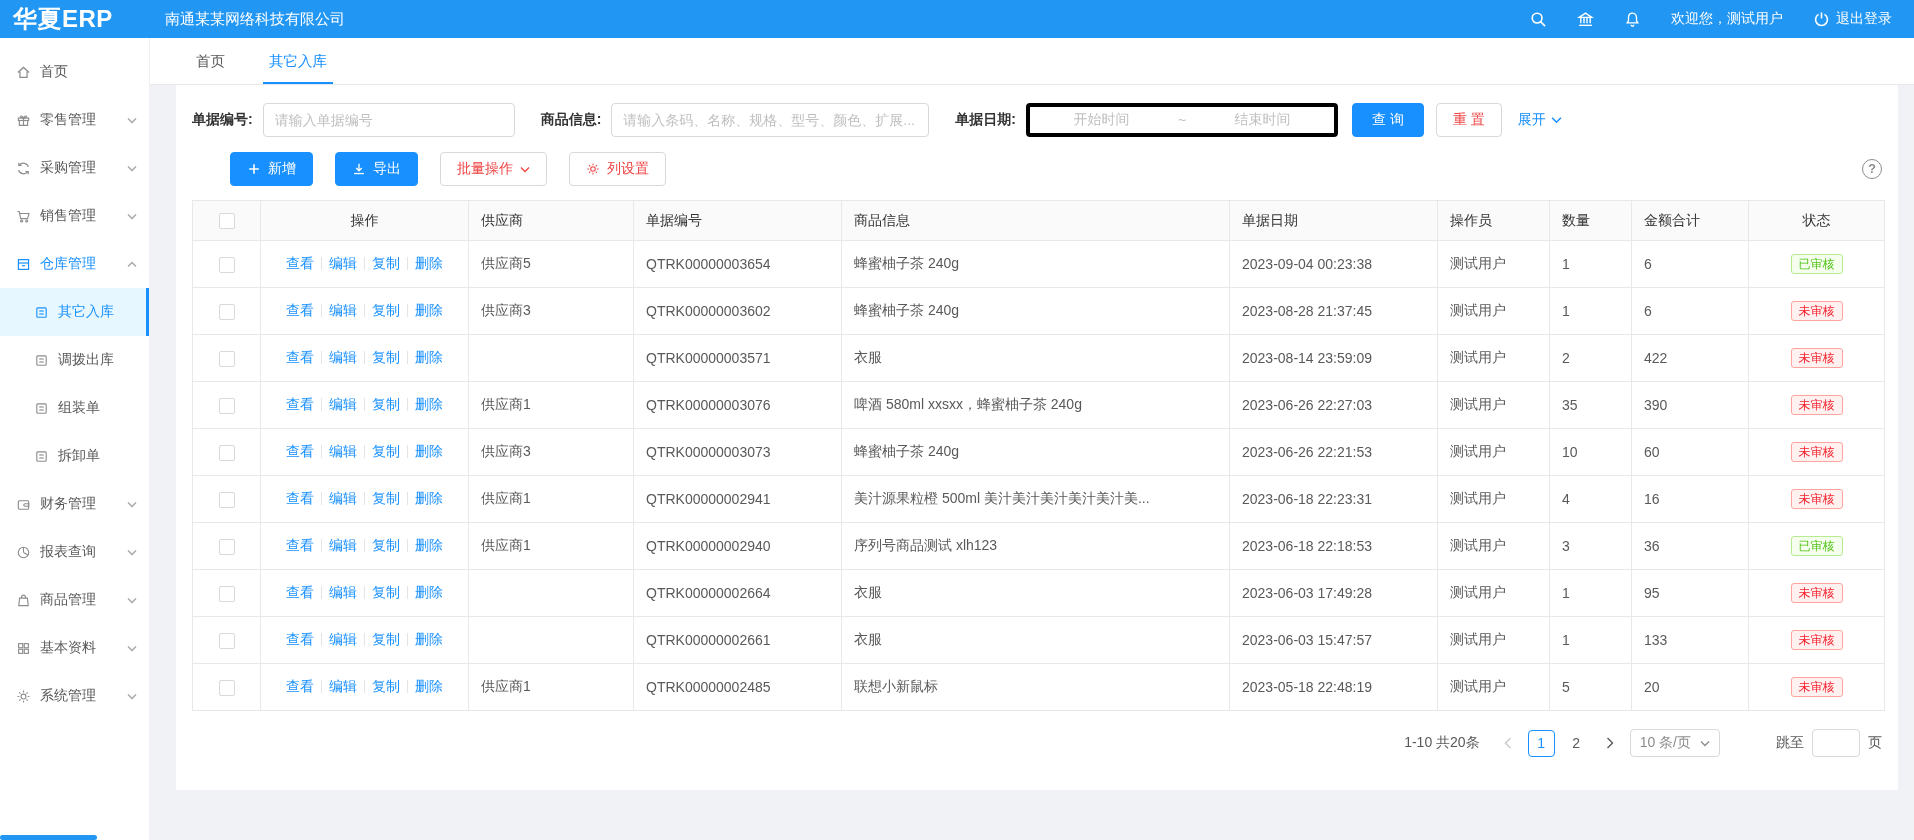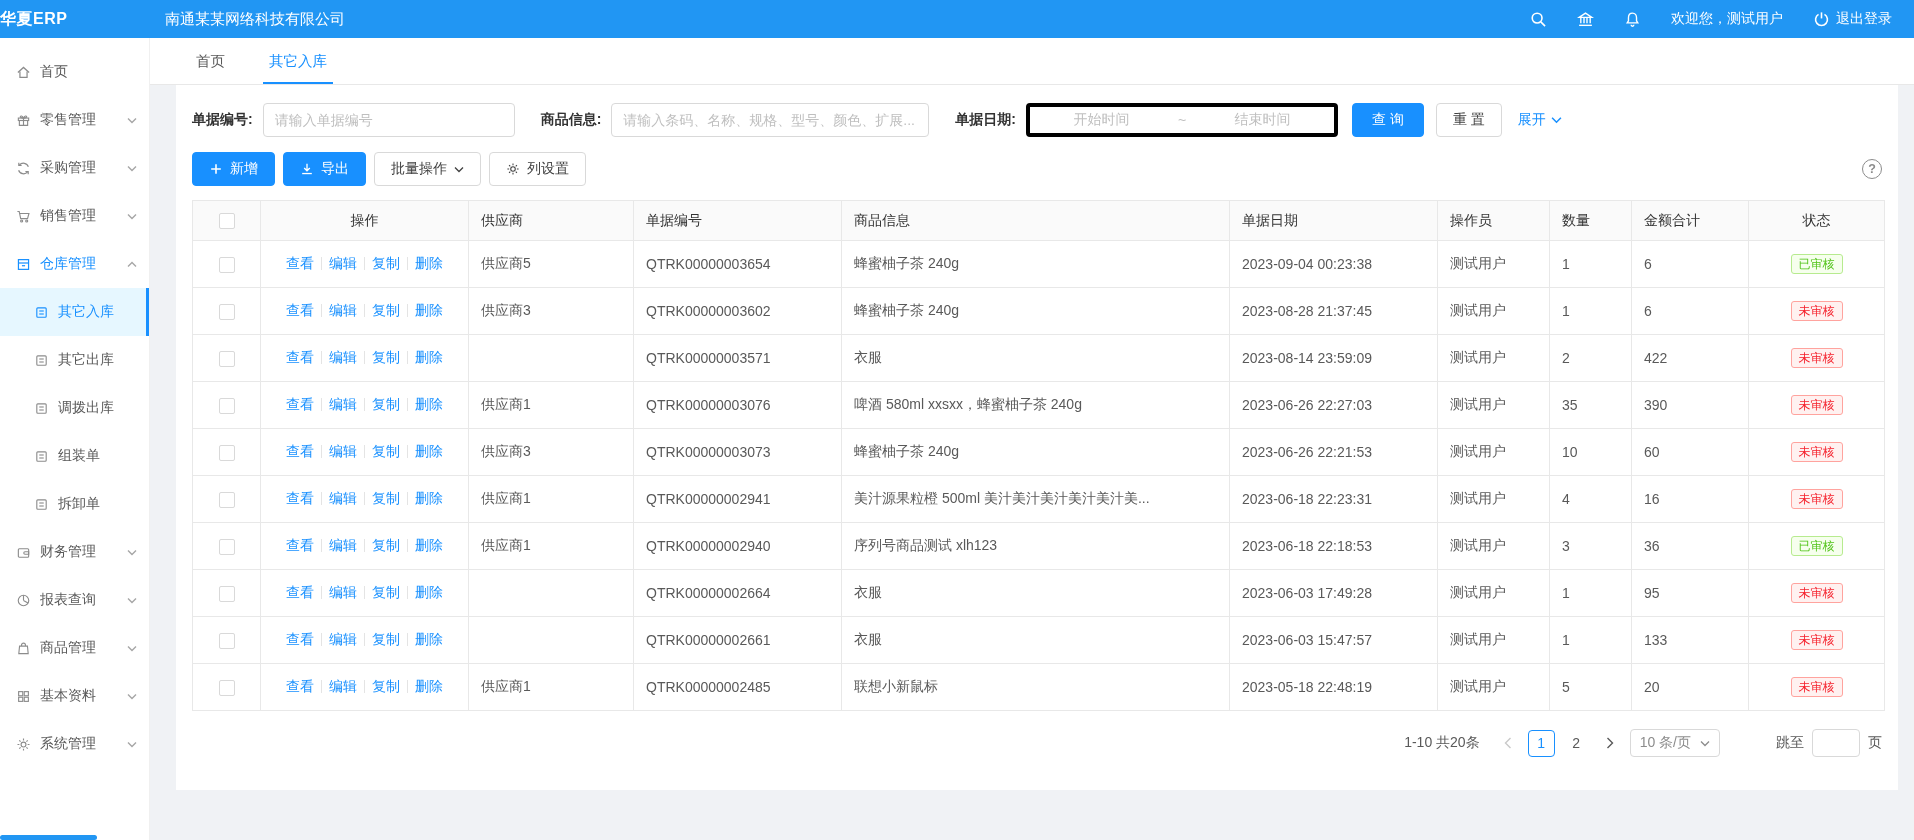--- a/index.html
+++ b/index.html
@@ -4,21 +4,21 @@
 <style>
   * { box-sizing: border-box; margin: 0; padding: 0; }
   html,body { width:1914px; height:840px; overflow:hidden;
     font-family:"Liberation Sans","DejaVu Sans",sans-serif;
     font-size:14px; color:#595959; background:#f0f2f5; }
   svg { display:block; }
 
   
   .topbar { position:fixed; top:0; left:0; right:0; height:38px; background:#2196f3;
     color:#fff; display:flex; align-items:center; z-index:30; }
-  .logo { width:150px; font-size:16px; font-weight:bold; letter-spacing:.5px; }
+  .logo { width:150px; padding-left:13px; font-size:24px; font-weight:bold; letter-spacing:.5px; }
   .company { font-size:15px; padding-left:15px; }
   .top-right { margin-left:auto; display:flex; align-items:center; gap:30px; padding-right:22px; }
   .top-ic { width:17px; height:17px; color:#fff; cursor:pointer; }
   .welcome { font-size:14px; }
   .logout { display:flex; align-items:center; gap:6px; cursor:pointer; }
 
   
   .sidebar { position:fixed; top:38px; left:0; bottom:0; width:150px; background:#fff;
     padding-top:10px; border-right:1px solid #f0f0f0; z-index:20; }
   .mi { height:48px; display:flex; align-items:center; gap:9px; padding:0 12px 0 16px;
@@ -52,29 +52,29 @@
   input.txt { height:34px; border:1px solid #d9d9d9; border-radius:4px; padding:0 11px;
     font-size:14px; color:#595959; outline:none; font-family:inherit; }
   input.txt::placeholder { color:#bfbfbf; }
   .in-order { width:252px; }
   .in-prod { width:318px; }
   .daterange { width:312px; height:34px; border:4px solid #000000; border-radius:4px;
     display:flex; align-items:center; color:#bfbfbf; cursor:text; }
   .daterange .ph { flex:1; text-align:center; }
   .daterange .sep { width:18px; text-align:center; color:#bfbfbf; }
   .btn { height:34px; border-radius:4px; border:1px solid #d9d9d9; background:#fff;
-    color:#404040; font-size:14px; padding:0 16px; cursor:pointer;
+    color:#ef4444; font-size:14px; padding:0 16px; cursor:pointer;
     display:inline-flex; align-items:center; gap:7px; font-family:inherit; }
   .btn.primary { background:#1890ff; border-color:#1890ff; color:#fff; }
   .q-btn { margin-left:6px; padding:0 19px;justify-content:flex-end; }
   .r-btn { margin-left:12px; }
   .expand { margin-left:16px; color:#1890ff; display:flex; align-items:center; gap:5px; cursor:pointer; }
 
   
-  .toolbar { display:flex; align-items:center; gap:8px; margin-top:15px; }
+  .toolbar { display:flex; align-items:center; gap:22px; margin-top:15px;margin-left:38px; }
   .toolbar .bic { width:14px; height:14px; }
   .help-circle { margin-left:auto; width:20px; height:20px; border:1.6px solid #8c8c8c;
     border-radius:50%; color:#8c8c8c; font-size:12.5px; font-weight:bold;
     display:flex; align-items:center; justify-content:center; cursor:pointer; }
 
   
   table { width:100%; margin-top:14px; border-collapse:collapse; table-layout:fixed; }
   th,td { border:1px solid #e8e8e8; font-size:14px; padding:0 12px; overflow:hidden;
     white-space:nowrap; text-overflow:ellipsis; }
   th { background:#fafafa; color:#333; font-weight:500; height:40px; text-align:left; }
@@ -191,28 +191,20 @@
         <polyline points="1,5.5 5,1.5 9,5.5"></polyline>
       </svg>
   </div>
   <div class="mi sub active">
     <svg class="ic" viewBox="0 0 16 16" fill="none" stroke="currentColor" stroke-width="1.2">
         <rect x="3" y="3" width="10" height="10" rx="1"></rect>
         <line x1="5.6" y1="6.4" x2="10.4" y2="6.4"></line>
         <line x1="5.6" y1="9.6" x2="10.4" y2="9.6"></line>
       </svg>
     <span>其它入库</span>
-  </div>
-  <div class="mi sub">
-    <svg class="ic" viewBox="0 0 16 16" fill="none" stroke="currentColor" stroke-width="1.2">
-        <rect x="3" y="3" width="10" height="10" rx="1"></rect>
-        <line x1="5.6" y1="6.4" x2="10.4" y2="6.4"></line>
-        <line x1="5.6" y1="9.6" x2="10.4" y2="9.6"></line>
-      </svg>
-    <span>其它出库</span>
   </div>
   <div class="mi sub">
     <svg class="ic" viewBox="0 0 16 16" fill="none" stroke="currentColor" stroke-width="1.2">
         <rect x="3" y="3" width="10" height="10" rx="1"></rect>
         <line x1="5.6" y1="6.4" x2="10.4" y2="6.4"></line>
         <line x1="5.6" y1="9.6" x2="10.4" y2="9.6"></line>
       </svg>
     <span>调拨出库</span>
   </div>
   <div class="mi sub">

